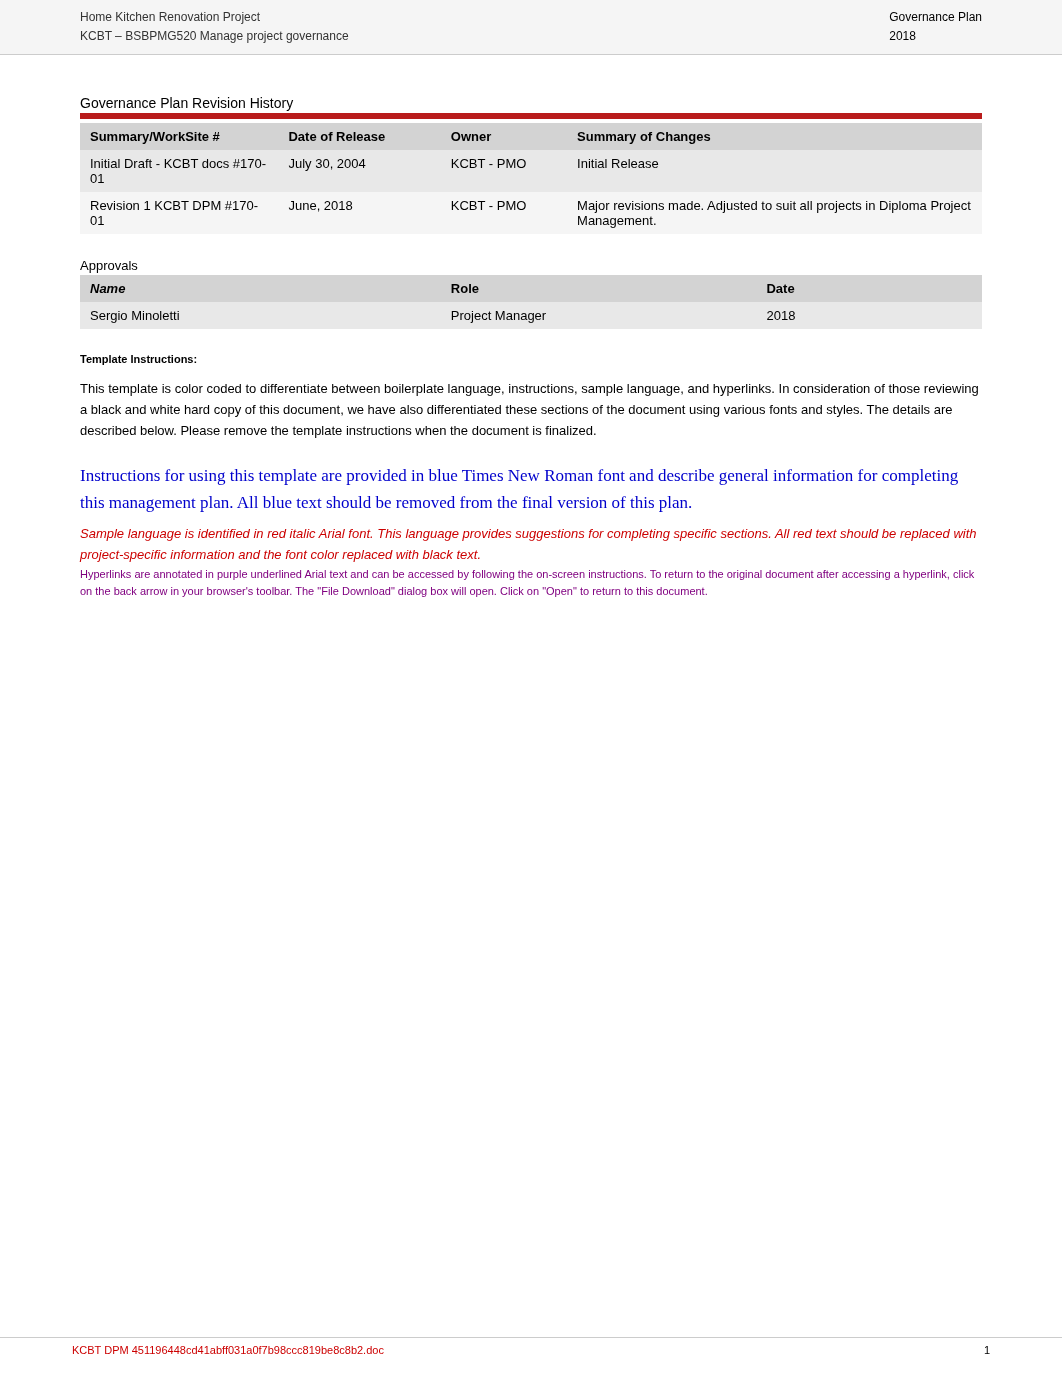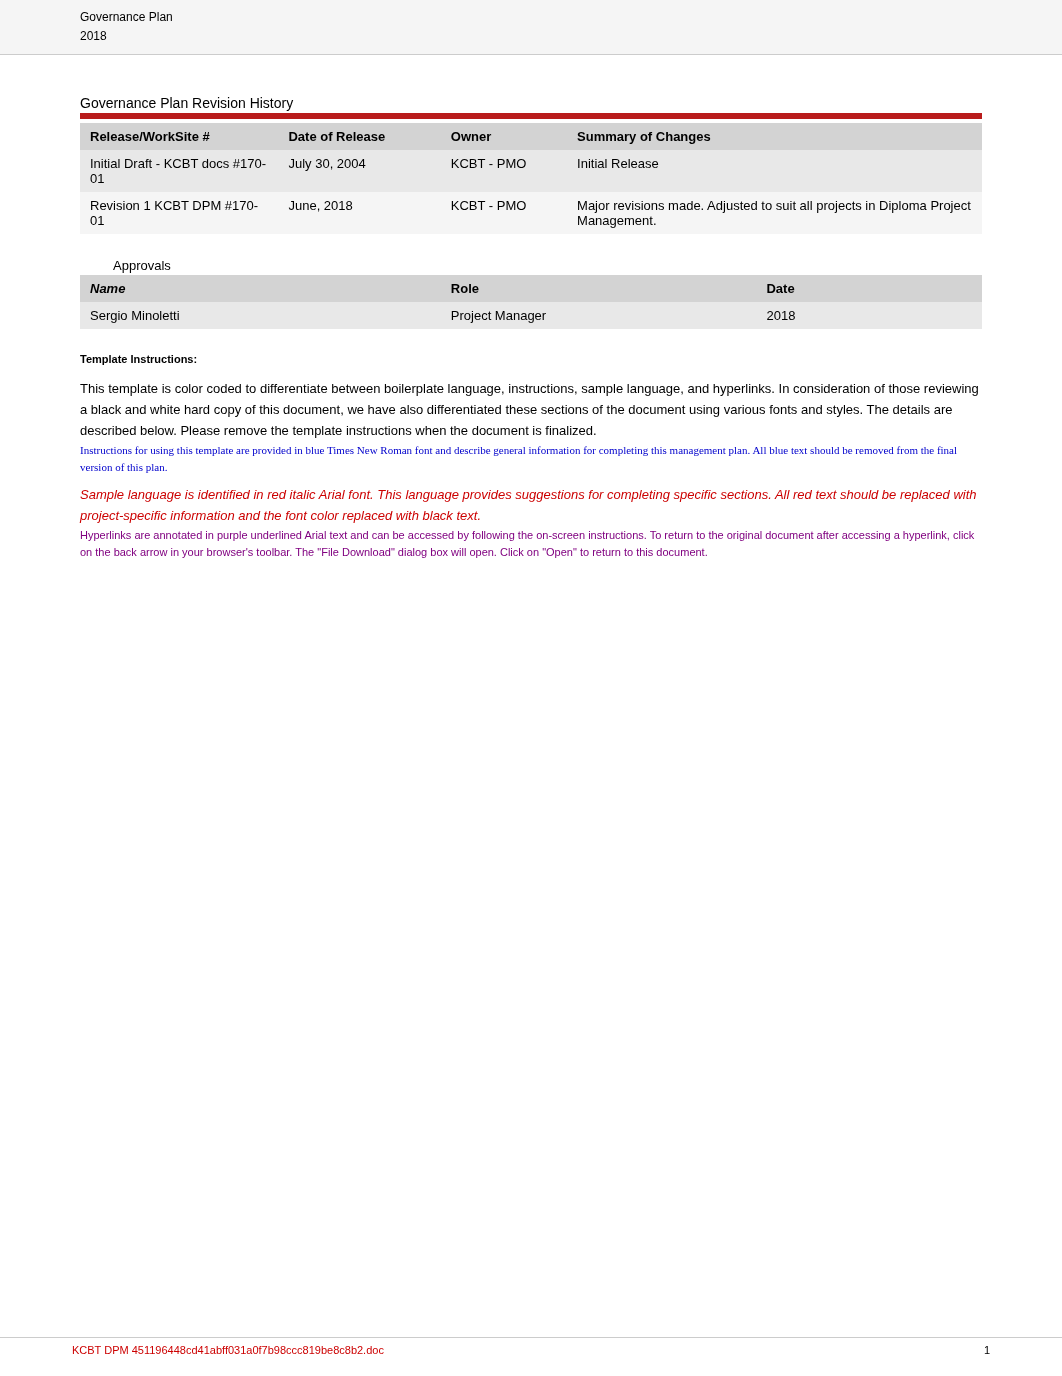--- a/index.html
+++ b/index.html
@@ -116,28 +116,28 @@
 
     .template-title {
       font-size: 11px;
       font-weight: bold;
       margin-bottom: 14px;
     }
 
     .template-body {
       font-size: 13px;
       line-height: 1.6;
-      margin-bottom: 0;
+      margin-bottom: 20px;
       color: #000;
     }
 
     .blue-text {
       color: #0000cc;
       font-family: 'Times New Roman', Times, serif;
-      font-size: 11px;
+      font-size: 17px;
       line-height: 1.6;
       margin-bottom: 8px;
     }
 
     .red-text {
       color: #cc0000;
       font-style: italic;
       font-size: 13px;
       line-height: 1.6;
     }
@@ -170,43 +170,46 @@
 
     .footer-right {
       font-size: 11px;
       color: #000;
     }
 
     .approvals-label {
       font-size: 13px;
       margin-bottom: 2px;
       color: #000;
-      margin-left: 33px;
     }
   </style>
 </head>
 <body>
 
 <div class="page">
 
   <div class="header">
+    <div class="header-left">
+      <div>Home Kitchen Renovation Project</div>
+      <div>KCBT – BSBPMG520 Manage project governance</div>
+    </div>
     <div class="header-right">
       <div>Governance Plan</div>
       <div>2018</div>
     </div>
   </div>
 
   <div class="content">
 
     <div class="section-title">Governance Plan Revision History</div>
 
     <table class="revision-table">
       <thead>
         <tr>
-          <th class="col-revision">Release/WorkSite #</th>
+          <th class="col-revision">Summary/WorkSite #</th>
           <th class="col-date">Date of Release</th>
           <th class="col-owner">Owner</th>
           <th class="col-summary">Summary of Changes</th>
         </tr>
       </thead>
       <tbody id="revision-tbody">
       <tr>
       <td>Initial Draft - KCBT docs #170-01</td>
       <td>July 30, 2004</td>
       <td>KCBT - PMO</td>

